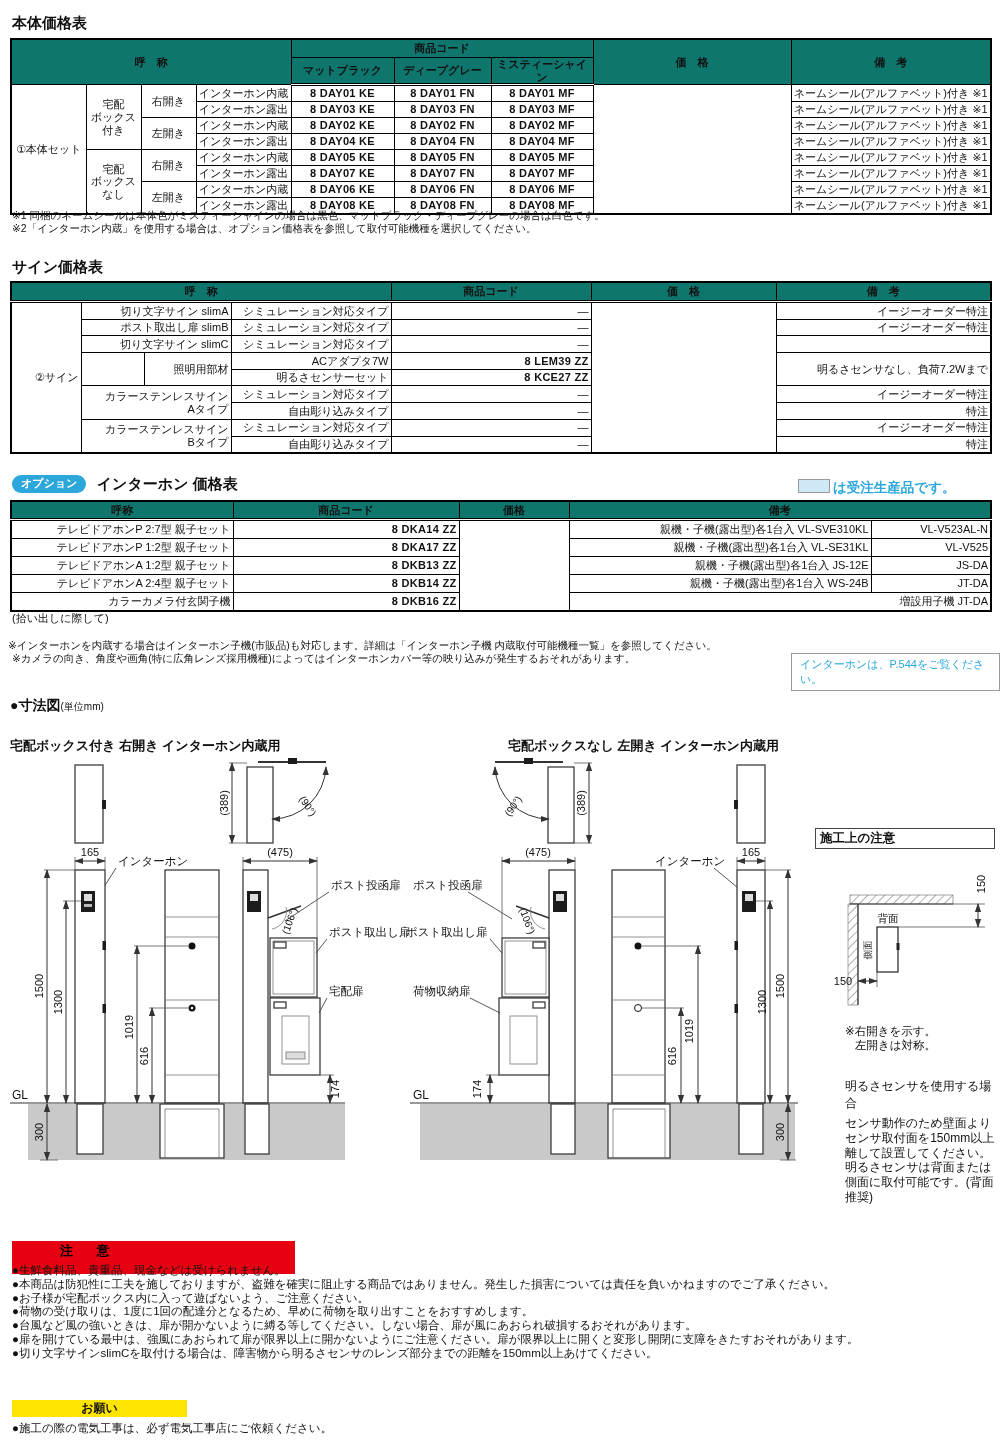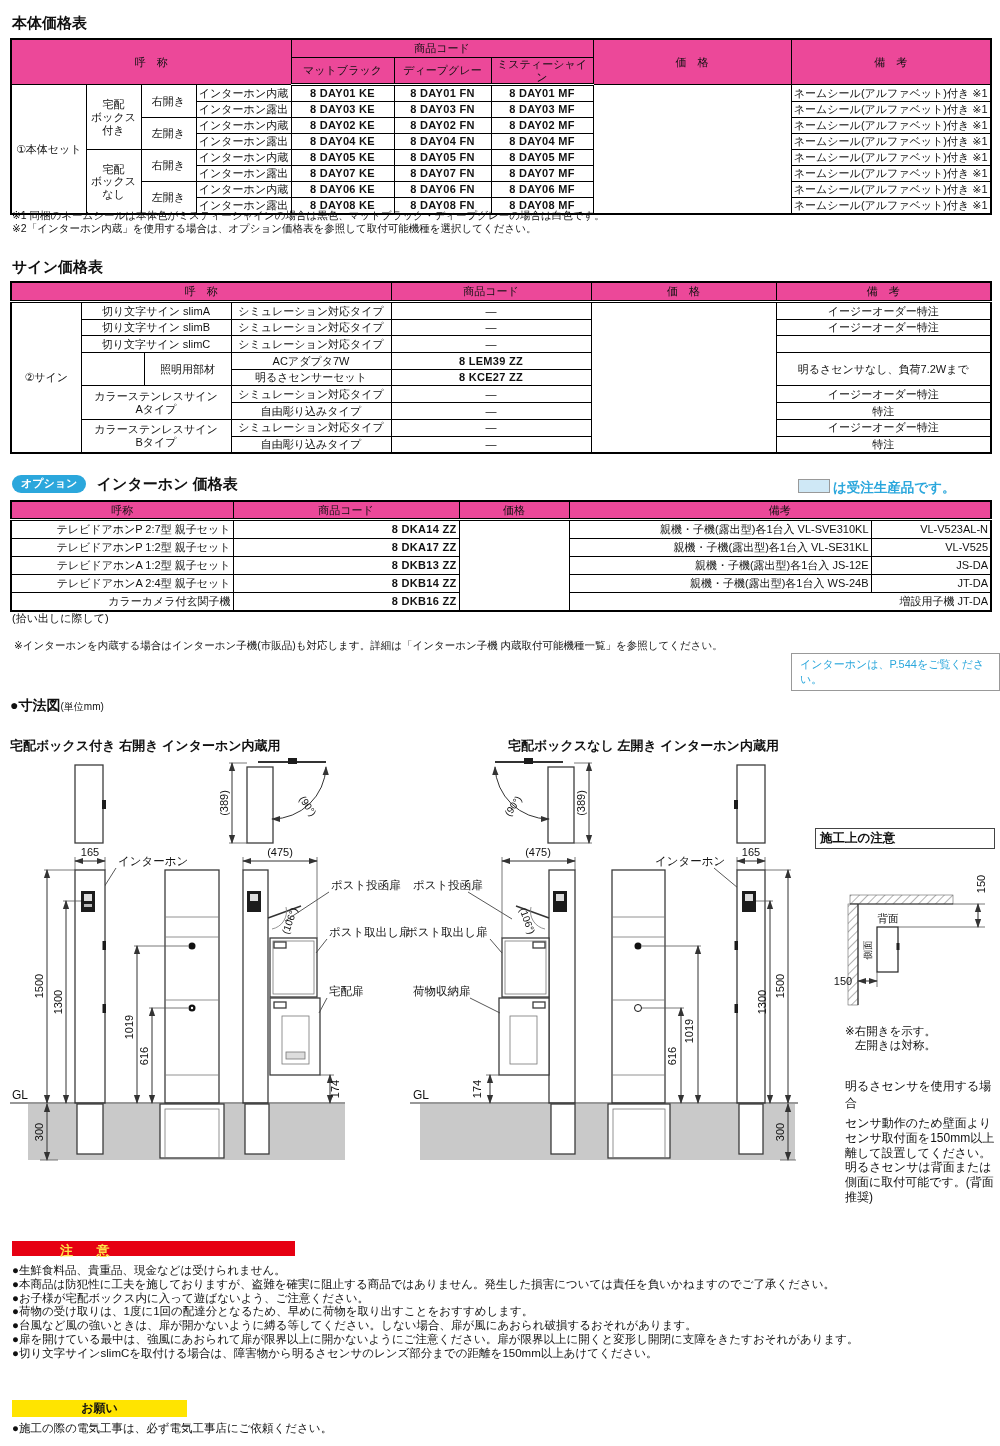--- a/index.html
+++ b/index.html
@@ -3,40 +3,40 @@
 <meta charset="utf-8">
 <style>
   html,body{margin:0;padding:0;background:#fff;}
   .page{position:relative;width:1000px;height:1446px;background:#fff;
         font-family:"Liberation Sans","DejaVu Sans",sans-serif;color:#111;overflow:hidden;}
   .abs{position:absolute;}
   .sec-title{font-size:15px;font-weight:bold;}
   .t{border-collapse:collapse;table-layout:fixed;border:2px solid #000;width:980px;}
   .t th,.t td{border:1px solid #000;font-size:11px;text-align:center;vertical-align:middle;
               padding:0 2px;overflow:hidden;line-height:1.15;}
-  .t th{background:#ec4899;font-weight:normal;}
+  .t th{background:#0f766e;font-weight:bold;}
   .t thead tr:last-child th{border-bottom:3px double #000;}
   .t1 thead th{height:17px;} .t1 tbody td{height:15px;}
-  .t2 thead th{height:17px;} .t2 tbody td{height:15.7px;}
+  .t2 thead th{height:17px;} .t2 tbody td{height:15.7px;text-align:right;}
   .t3 thead th{height:16px;} .t3 tbody td{height:17px;text-align:right;}
   .code{font-weight:bold;font-size:12.5px;letter-spacing:.3px;}
   .dash{font-size:12px;}
   .pre{white-space:pre-line;}
   .small{font-size:10.5px;}
   .fn{font-size:10.5px;line-height:13px;}
   .badge{display:inline-block;background:#2ba7dc;color:#fff;font-size:11px;font-weight:bold;
          border-radius:9px;padding:1px 9px 2px;vertical-align:2px;}
   .legend{color:#2ba7dc;font-weight:bold;font-size:13.5px;}
   .swatch{display:inline-block;width:30px;height:12px;background:#cfe8f6;border:1px solid #999;
           vertical-align:-1px;margin-right:3px;}
   .p544{border:1px solid #999;color:#2ba7dc;font-size:11px;padding:3px 8px;background:#fff;}
   .note-line{font-size:10.5px;line-height:13.4px;}
   .sub{font-size:13px;font-weight:bold;}
-  .banner-red{background:#e60012;color:#fde047;font-weight:bold;font-size:13px;
-              width:283px;height:15px;line-height:19px;padding-left:48px;letter-spacing:10px;box-sizing:border-box;}
+  .banner-red{background:#e60012;color:#000000;font-weight:bold;font-size:13px;
+              width:283px;height:33px;line-height:19px;padding-left:48px;letter-spacing:10px;box-sizing:border-box;}
   .banner-yel{background:#ffe400;color:#111;font-weight:bold;font-size:12px;
               width:175px;height:17px;line-height:17px;text-align:center;}
   .blt{font-size:11.5px;line-height:13.8px;padding-left:13px;text-indent:-13px;width:968px;}
   .panel-title{border:1px solid #444;height:19px;line-height:19px;font-size:12.5px;font-weight:bold;
                padding-left:4px;width:174px;}
   .panel-note{font-size:11.5px;line-height:14px;}
   .panel-body{font-size:12px;line-height:14.8px;width:152px;}
   svg text{font-family:"Liberation Sans","DejaVu Sans",sans-serif;fill:#111;font-size:11px;}
   svg .lbl{font-size:11.5px;} svg .deg{font-size:10px;}
   .body{fill:#fff;stroke:#3c3c3c;stroke-width:1.3;}
@@ -177,21 +177,21 @@
       <tbody>
         <tr>
           <td rowspan="9">②サイン</td>
           <td colspan="2">切り文字サイン slimA</td>
           <td>シミュレーション対応タイプ</td>
           <td class="dash">—</td>
           <td rowspan="9"></td>
           <td>イージーオーダー特注</td>
         </tr>
         <tr>
-          <td colspan="2">切り文字サイン slimB</td>
+          <td colspan="2">ポスト取出し扉 slimB</td>
           <td>シミュレーション対応タイプ</td>
           <td class="dash">—</td>
           <td>イージーオーダー特注</td>
         </tr>
         <tr>
           <td colspan="2">切り文字サイン slimC</td>
           <td>シミュレーション対応タイプ</td>
           <td class="dash">—</td>
           <td></td>
         </tr>
@@ -286,21 +286,22 @@
         </tr>
         <tr>
           <td>カラーカメラ付玄関子機</td>
           <td class="code">8 DKB16 ZZ</td>
           <td colspan="2">増設用子機 JT-DA</td>
         </tr>
       </tbody>
     </table>
   </div>
   <div class="abs" style="left:12px;top:611px;font-size:11px;">(拾い出しに際して)</div>
-  <div class="abs note-line" style="left:14px;top:639px;">※インターホンを内蔵する場合はインターホン子機(市販品)も対応します。詳細は「インターホン子機 内蔵取付可能機種一覧」を参照してください。</div>
+  <div class="abs note-line" style="left:8px;top:639px;">※インターホンを内蔵する場合はインターホン子機(市販品)も対応します。詳細は「インターホン子機 内蔵取付可能機種一覧」を参照してください。</div>
+  <div class="abs note-line" style="left:12px;top:652px;">※カメラの向き、角度や画角(特に広角レンズ採用機種)によってはインターホンカバー等の映り込みが発生するおそれがあります。</div>
   <div class="abs p544" style="left:770px;top:653px;margin-left:21px;">インターホンは、P.544をご覧ください。</div>
 
   <div class="abs" style="left:10px;top:696px;">
     <span style="font-size:14px;font-weight:bold;">●寸法図</span><span style="font-size:10px;">(単位mm)</span>
   </div>
   <div class="abs" style="left:0;top:715px;width:1000px;height:535px;">
     <div class="abs sub" style="left:10px;top:22px;">宅配ボックス付き 右開き インターホン内蔵用</div>
     <div class="abs sub" style="left:508px;top:22px;">宅配ボックスなし 左開き インターホン内蔵用</div>
 
     <svg class="abs" style="left:0;top:0;" width="810" height="520" viewBox="0 0 810 520">

